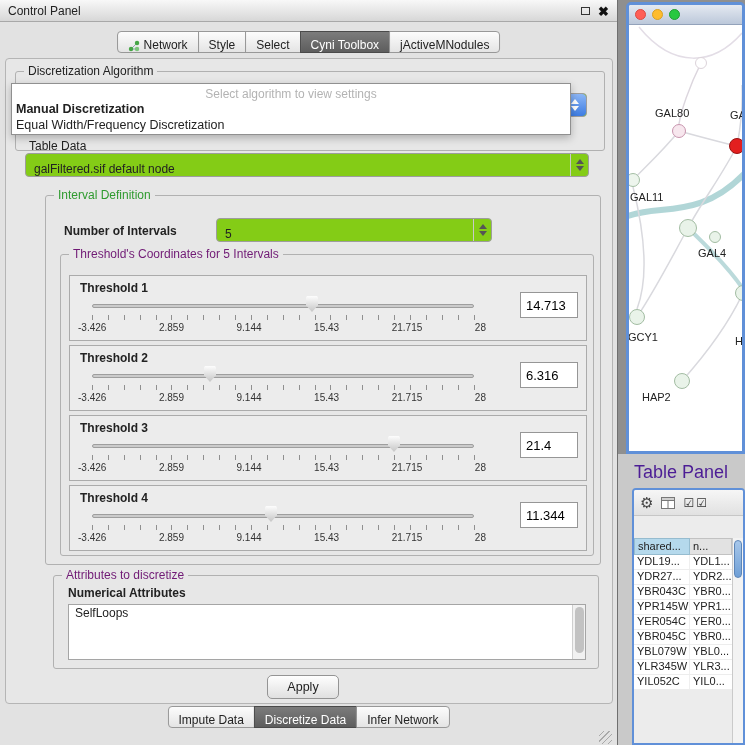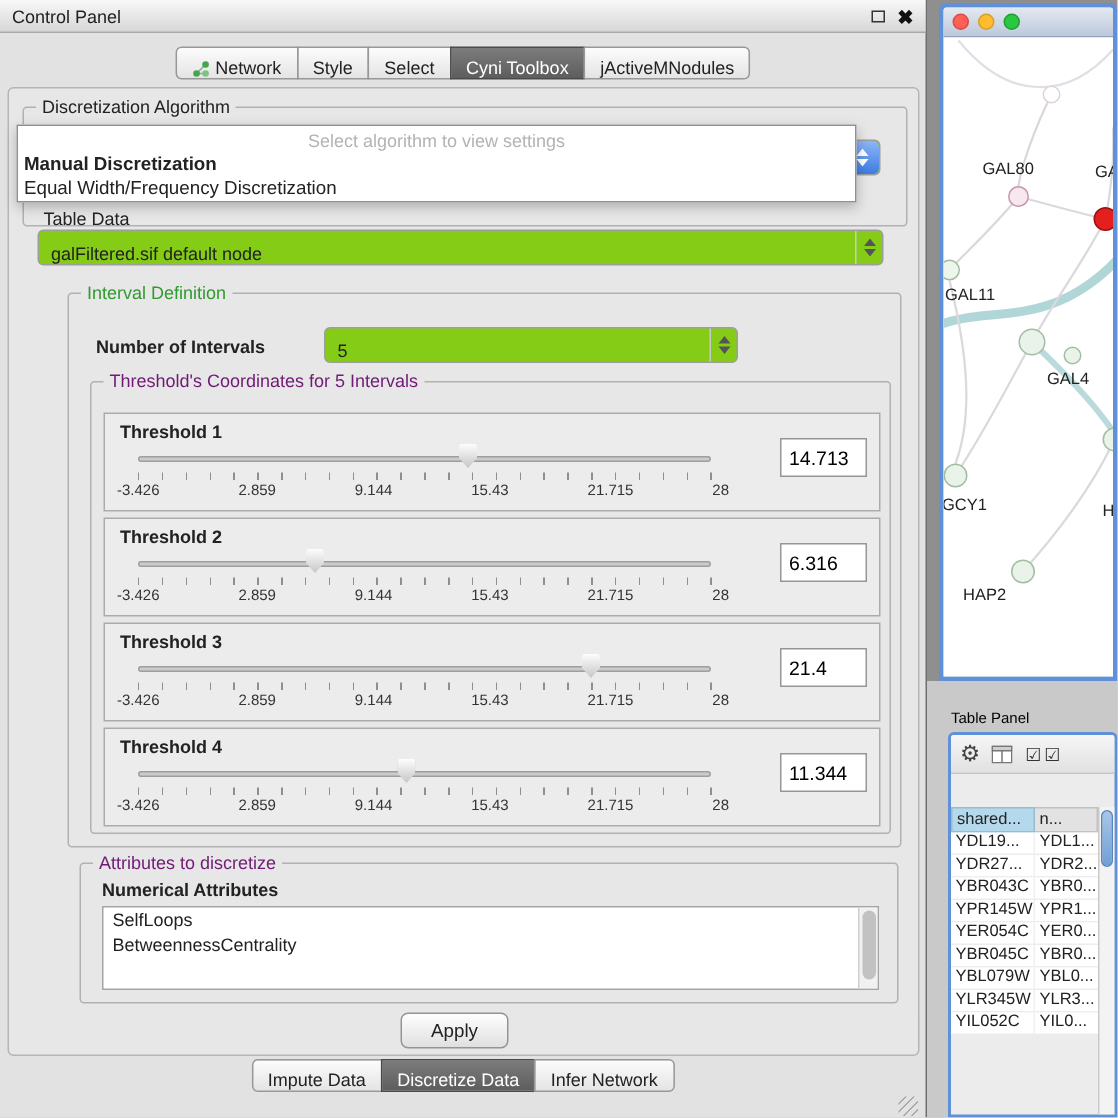--- a/index.html
+++ b/index.html
@@ -78,21 +78,21 @@
     background:linear-gradient(#fefefe,#e0e0e0); font-size:12.5px; display:flex; align-items:center; justify-content:center; }
 
   .bottom-tabs { position:absolute; top:706px; left:50%; transform:translateX(-50%); display:flex; height:22px; }
 
   .grip { position:absolute; left:599px; top:731px; width:13px; height:13px;
     background:repeating-linear-gradient(135deg, transparent 0 3px, #a9a9a9 3px 4px); }
 
   
   .right-strip { position:absolute; left:618px; top:0; width:127px; height:745px; background:#8f8f8f; }
   .table-strip { position:absolute; left:618px; top:454px; width:127px; height:291px; background:#c9c9c9; }
-  .table-strip-title { position:absolute; left:16px; top:20px; font-size:10px; color:#000000; }
+  .table-strip-title { position:absolute; left:16px; top:8px; font-size:18px; color:#4c1d95; }
 
   .net-window { position:absolute; left:626px; top:2px; width:119px; height:452px;
     border:3px solid #6090d8; border-radius:5px 5px 0 0; background:#fff; overflow:hidden; }
   .net-titlebar { position:relative; height:20px; background:linear-gradient(#e4e9f1,#bcc8da);
     border-bottom:1px solid #93a2ba; display:flex; align-items:center; padding-left:6px; gap:6px; }
   .light { width:11px; height:11px; border-radius:50%; }
   .light.red { background:#ff5f57; border:1px solid #d94b44; }
   .light.yellow { background:#febc2e; border:1px solid #d9a022; }
   .light.green { background:#28c840; border:1px solid #1f9e32; }
   .net-content { position:relative; width:113px; height:426px; background:#fff; overflow:hidden; }
@@ -377,21 +377,20 @@
           </div>
 
         </div>
       </div>
 
       <div class="group" style="left:47px; top:516px; width:546px; height:94px;">
         <span class="legend blue">Attributes to discretize</span>
         <div class="lbl bold" style="left:14px; top:10px;">Numerical Attributes</div>
         <div class="attr-list" style="left:14px; top:28px; width:518px; height:56px;">
           <div class="attr-item">SelfLoops</div>
-          <div class="attr-item">BetweennessCentrality</div>
           <div class="vscroll">
               <div class="vthumb"></div>
             </div>
         </div>
       </div>
 
       <div class="apply-btn" style="left:261px; top:616px;">Apply</div>
 
     </div>
 

